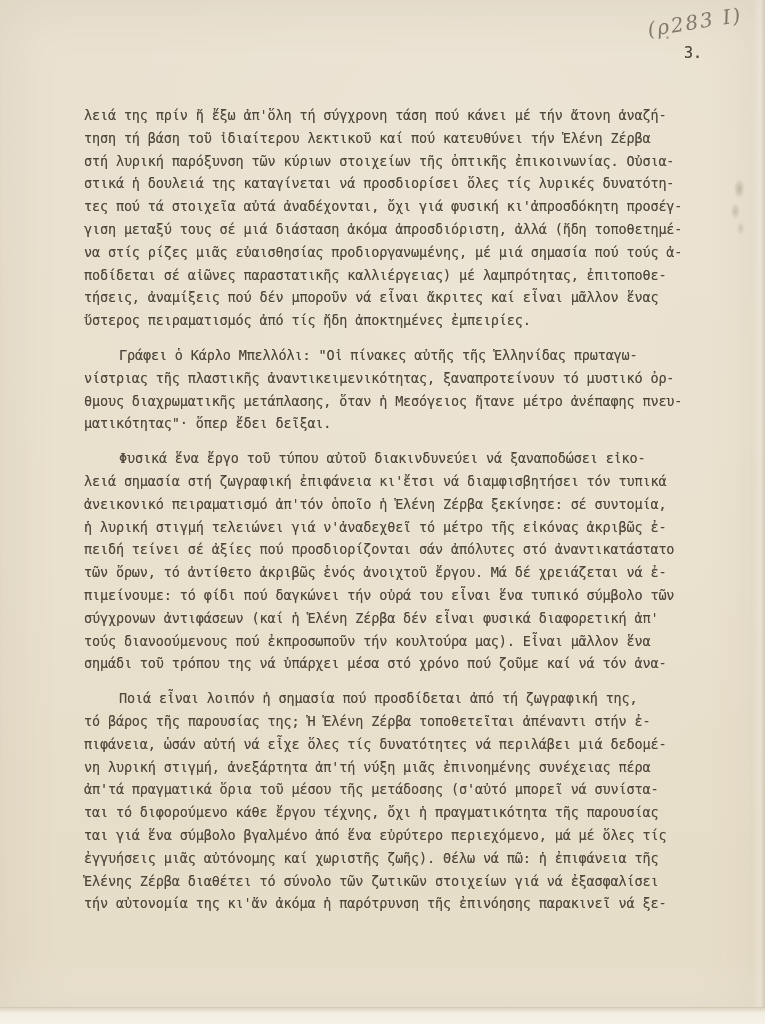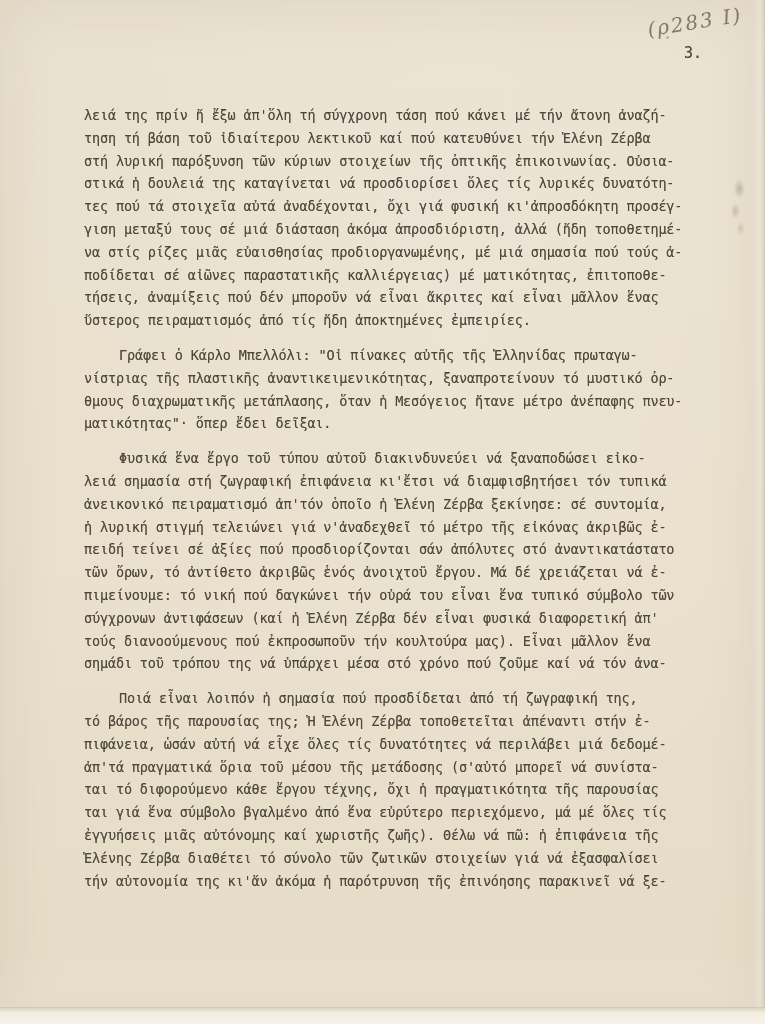--- a/index.html
+++ b/index.html
@@ -72,46 +72,47 @@
   <div class="smudge"></div>
   <div class="text-block">
       <div class="para">
         <div class="line">λειά της πρίν ἤ ἔξω ἀπ'ὅλη τή σύγχρονη τάση πού κάνει μέ τήν ἄτονη ἀναζή-</div>
         <div class="line">τηση τή βάση τοῦ  ἰδιαίτερου λεκτικοῦ καί πού κατευθύνει τήν Ἑλένη Ζέρβα</div>
         <div class="line">στή λυρική παρόξυνση τῶν κύριων στοιχείων τῆς ὀπτικῆς ἐπικοινωνίας. Οὐσια-</div>
         <div class="line">στικά ἡ δουλειά της καταγίνεται νά προσδιορίσει ὅλες τίς λυρικές δυνατότη-</div>
         <div class="line">τες πού τά στοιχεῖα αὐτά ἀναδέχονται, ὄχι γιά φυσική κι'ἀπροσδόκητη προσέγ-</div>
         <div class="line">γιση μεταξύ τους σέ μιά διάσταση ἀκόμα ἀπροσδιόριστη, ἀλλά (ἤδη τοποθετημέ-</div>
         <div class="line">να στίς ρίζες μιᾶς εὐαισθησίας προδιοργανωμένης, μέ μιά σημασία πού τούς ἀ-</div>
-        <div class="line">ποδίδεται σέ αἰῶνες παραστατικῆς καλλιέργειας) μέ ματικότητας, ἐπιτοποθε-</div>
+        <div class="line">ποδίδεται σέ αἰῶνες παραστατικῆς καλλιέργειας) μέ λαμπρότητας, ἐπιτοποθε-</div>
         <div class="line">τήσεις, ἀναμίξεις πού δέν μποροῦν νά εἶναι ἄκριτες καί εἶναι μᾶλλον ἕνας</div>
         <div class="line">ὕστερος πειραματισμός ἀπό τίς ἤδη ἀποκτημένες ἐμπειρίες.</div>
       </div>
       <div class="para">
         <div class="line indent">Γράφει ὁ Κάρλο Μπελλόλι: "Οἱ πίνακες αὐτῆς τῆς Ἑλληνίδας πρωταγω-</div>
         <div class="line">νίστριας τῆς πλαστικῆς ἀναντικειμενικότητας, ξαναπροτείνουν τό μυστικό ὀρ-</div>
         <div class="line">θμους διαχρωματικῆς μετάπλασης, ὅταν ἡ Μεσόγειος ἤτανε μέτρο ἀνέπαφης πνευ-</div>
         <div class="line">ματικότητας"· ὅπερ ἔδει δεῖξαι.</div>
       </div>
       <div class="para">
         <div class="line indent">Φυσικά ἕνα ἔργο τοῦ τύπου αὐτοῦ διακινδυνεύει νά ξαναποδώσει εἰκο-</div>
         <div class="line">λειά σημασία στή ζωγραφική ἐπιφάνεια κι'ἔτσι νά διαμφισβητήσει τόν τυπικά</div>
         <div class="line">ἀνεικονικό πειραματισμό ἀπ'τόν ὁποῖο ἡ Ἑλένη Ζέρβα ξεκίνησε: σέ συντομία,</div>
         <div class="line">ἡ λυρική στιγμή τελειώνει γιά ν'ἀναδεχθεῖ τό μέτρο τῆς εἰκόνας ἀκριβῶς ἐ-</div>
         <div class="line">πειδή τείνει σέ ἀξίες πού προσδιορίζονται σάν ἀπόλυτες στό ἀναντικατάστατο</div>
         <div class="line">τῶν ὅρων, τό ἀντίθετο ἀκριβῶς ἑνός ἀνοιχτοῦ ἔργου. Μά δέ χρειάζεται νά ἐ-</div>
-        <div class="line">πιμείνουμε: τό νική πού δαγκώνει τήν οὐρά του εἶναι ἕνα τυπικό σύμβολο τῶν</div>
+        <div class="line">πιμείνουμε: τό φίδι πού δαγκώνει τήν οὐρά του εἶναι ἕνα τυπικό σύμβολο τῶν</div>
         <div class="line">σύγχρονων ἀντιφάσεων (καί ἡ Ἑλένη Ζέρβα δέν εἶναι φυσικά διαφορετική ἀπ'</div>
         <div class="line">τούς διανοούμενους πού ἐκπροσωποῦν τήν κουλτούρα μας). Εἶναι μᾶλλον ἕνα</div>
         <div class="line">σημάδι τοῦ τρόπου της νά ὑπάρχει μέσα στό χρόνο πού ζοῦμε καί νά τόν ἀνα-</div>
       </div>
       <div class="para">
         <div class="line indent">Ποιά εἶναι λοιπόν ἡ σημασία πού προσδίδεται ἀπό τή ζωγραφική της,</div>
         <div class="line">τό βάρος τῆς παρουσίας της; Ἡ Ἑλένη Ζέρβα τοποθετεῖται ἀπέναντι στήν ἐ-</div>
         <div class="line">πιφάνεια, ὡσάν αὐτή νά εἶχε ὅλες τίς δυνατότητες νά περιλάβει μιά δεδομέ-</div>
+        <div class="line">νη λυρική στιγμή, ἀνεξάρτητα ἀπ'τή νύξη μιᾶς ἐπινοημένης συνέχειας πέρα</div>
         <div class="line">ἀπ'τά πραγματικά ὅρια τοῦ μέσου τῆς μετάδοσης (σ'αὐτό μπορεῖ νά συνίστα-</div>
         <div class="line">ται τό διφορούμενο κάθε ἔργου τέχνης, ὄχι ἡ πραγματικότητα τῆς παρουσίας</div>
         <div class="line">ται γιά ἕνα σύμβολο βγαλμένο ἀπό ἕνα εὐρύτερο περιεχόμενο, μά μέ ὅλες τίς</div>
         <div class="line">ἐγγυήσεις μιᾶς αὐτόνομης καί χωριστῆς ζωῆς). Θέλω νά πῶ: ἡ ἐπιφάνεια τῆς</div>
         <div class="line">Ἑλένης Ζέρβα διαθέτει τό σύνολο τῶν ζωτικῶν στοιχείων γιά νά ἐξασφαλίσει</div>
         <div class="line">τήν αὐτονομία της κι'ἄν ἀκόμα ἡ παρότρυνση τῆς ἐπινόησης παρακινεῖ νά ξε-</div>
       </div>
     </div>
   <div class="edge-right"></div>
   <div class="edge-bottom"></div>

